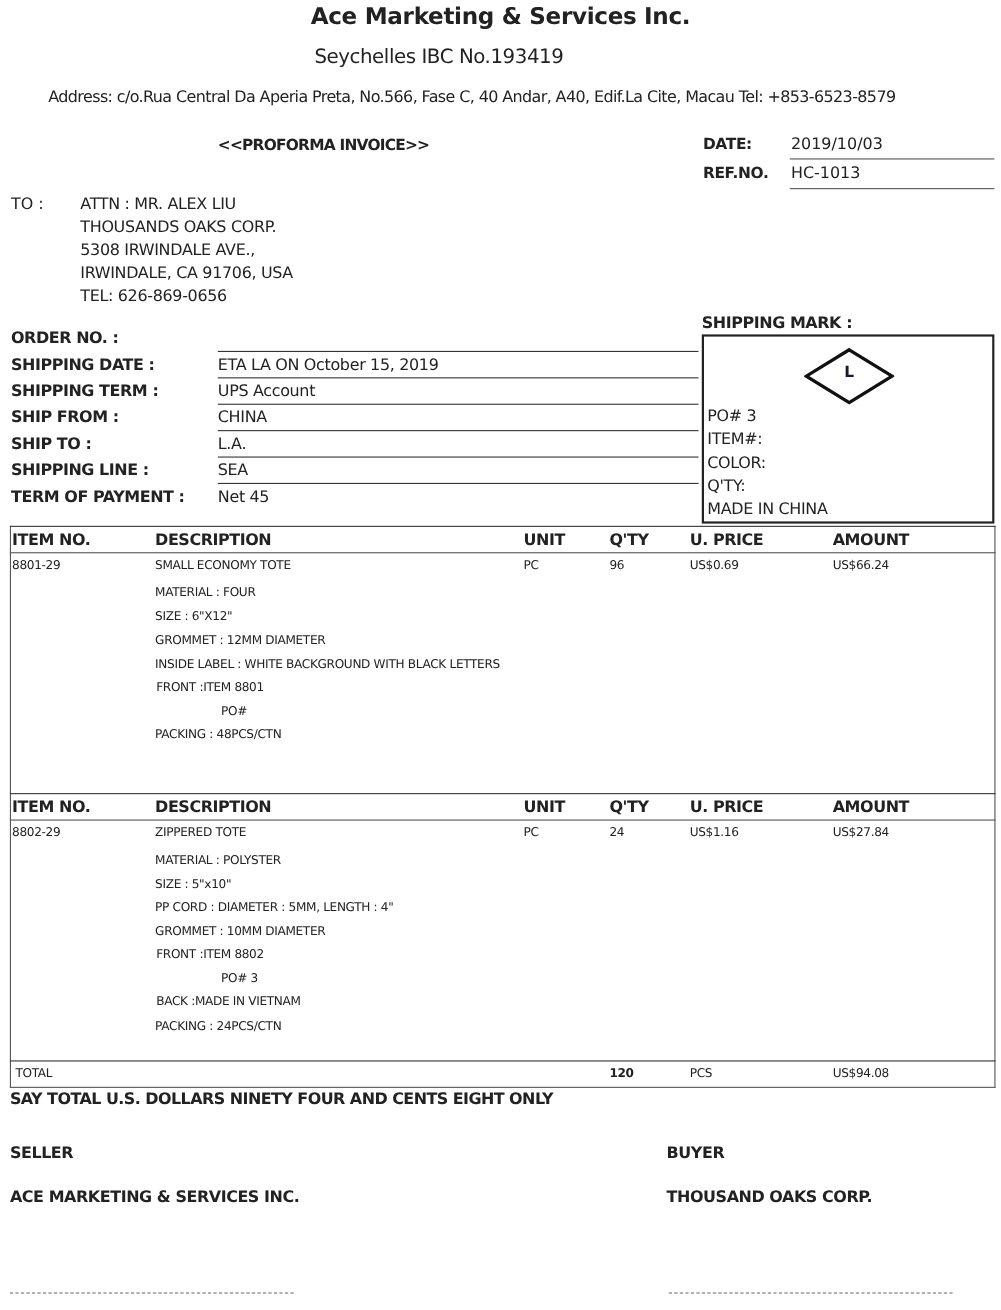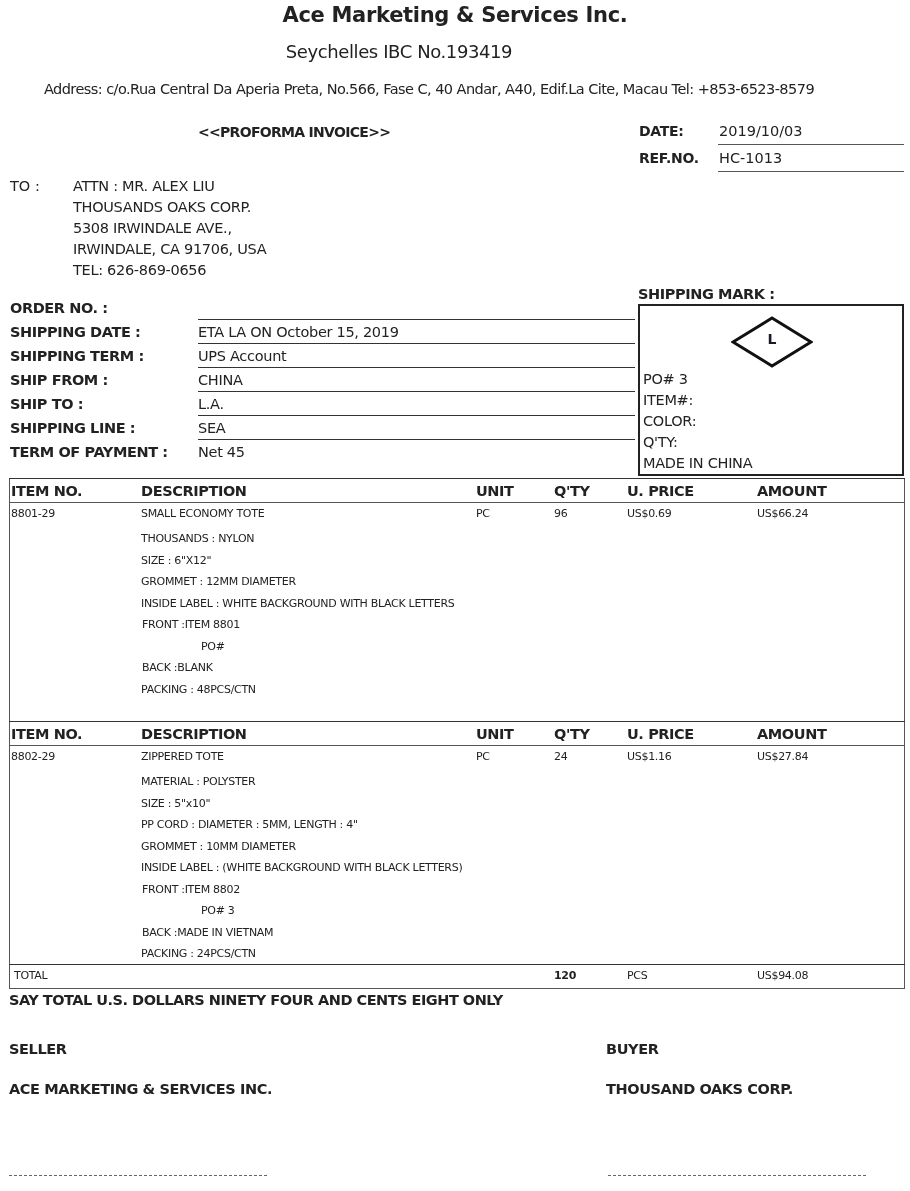--- a/index.html
+++ b/index.html
@@ -127,27 +127,26 @@
 <div class="hline" style="top:502px;border-top:1.2px solid #555;"></div>
 
 <div>
   <span class="abs td" style="top:507px;left:11px;">8801-29</span>
   <span class="abs td" style="top:507px;left:141px;">SMALL ECONOMY TOTE</span>
   <span class="abs td" style="top:507px;left:476px;">PC</span>
   <span class="abs td" style="top:507px;left:554px;">96</span>
   <span class="abs td" style="top:507px;left:627px;">US$0.69</span>
   <span class="abs td" style="top:507px;left:757px;">US$66.24</span>
   <div class="abs td desc-lines" style="top:528px;left:141px;">
-    <div>THOUSANDS : NYLON</div>
+    <div>MATERIAL : FOUR</div>
     <div>SIZE : 6"X12"</div>
     <div>GROMMET : 12MM DIAMETER</div>
     <div>INSIDE LABEL : WHITE BACKGROUND WITH BLACK LETTERS</div>
     <div style="padding-left:1px;"> FRONT :ITEM 8801</div>
     <div style="padding-left:60px;">PO#</div>
-    <div style="padding-left:1px;"> BACK :BLANK</div>
     <div>PACKING : 48PCS/CTN</div>
   </div>
 </div>
 <div class="hline" style="top:721px;border-top:1.5px solid #333;"></div>
 
 <div>
   <span class="abs th" style="top:726px;left:11px;">ITEM NO.</span>
   <span class="abs th" style="top:726px;left:141px;">DESCRIPTION</span>
   <span class="abs th" style="top:726px;left:476px;">UNIT</span>
   <span class="abs th" style="top:726px;left:554px;">Q'TY</span>
@@ -161,21 +160,20 @@
   <span class="abs td" style="top:750px;left:141px;">ZIPPERED TOTE</span>
   <span class="abs td" style="top:750px;left:476px;">PC</span>
   <span class="abs td" style="top:750px;left:554px;">24</span>
   <span class="abs td" style="top:750px;left:627px;">US$1.16</span>
   <span class="abs td" style="top:750px;left:757px;">US$27.84</span>
   <div class="abs td desc-lines" style="top:771px;left:141px;">
     <div>MATERIAL : POLYSTER</div>
     <div>SIZE : 5"x10"</div>
     <div>PP CORD : DIAMETER : 5MM, LENGTH : 4"</div>
     <div>GROMMET : 10MM DIAMETER</div>
-    <div>INSIDE LABEL : (WHITE BACKGROUND WITH BLACK LETTERS)</div>
     <div style="padding-left:1px;"> FRONT :ITEM 8802</div>
     <div style="padding-left:60px;">PO# 3</div>
     <div style="padding-left:1px;"> BACK :MADE IN VIETNAM</div>
     <div>PACKING : 24PCS/CTN</div>
   </div>
 </div>
 <div class="hline" style="top:964px;border-top:1.5px solid #333;"></div>
 
 <div>
   <span class="abs td" style="top:969px;left:14px;">TOTAL</span>

